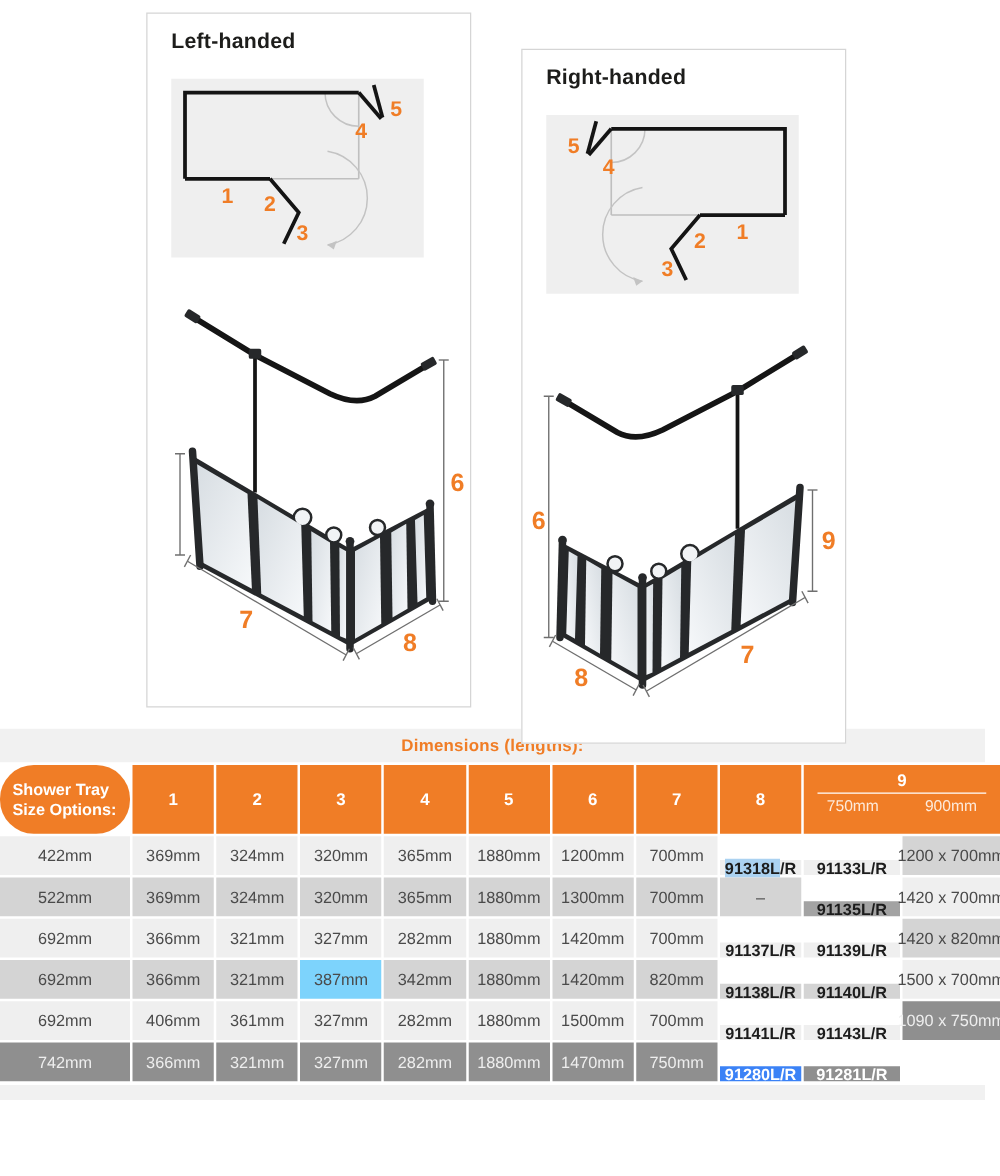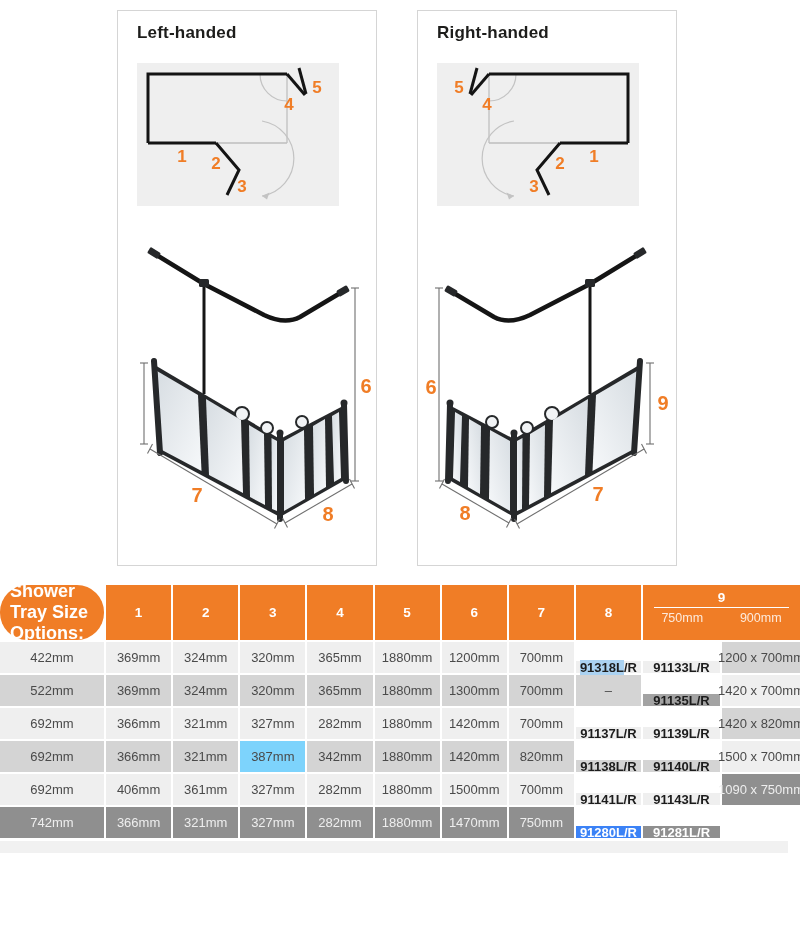--- a/index.html
+++ b/index.html
@@ -10,21 +10,21 @@
   }
   .page{position:relative;width:788px;height:941px;background:#fff;}
 
   
   .cards{position:relative;height:583px;}
   .card{
     position:absolute;top:10px;width:258px;height:554px;
     border:1px solid #d5d5d5;background:#fff;
   }
   .card.left{left:117px;}
-  .card.right{left:417px;}
+  .card.right{left:417px;margin-top:29px;}
   .card-title{
     position:absolute;left:19px;top:12px;
     font-size:17px;font-weight:bold;color:#1d1d1b;letter-spacing:.2px;
   }
   .card-svg{position:absolute;left:0;top:0;}
 
   .rail{fill:none;stroke:#151515;stroke-width:4.5;stroke-linejoin:round;stroke-linecap:round;}
   .post{fill:none;stroke:#151515;stroke-width:3;}
   .frame{fill:#26282a;}
   .dim{fill:none;stroke:#6f6f6f;stroke-width:1.1;}
@@ -44,21 +44,21 @@
   .grid{
     display:grid;width:800px;
     grid-template-columns:104px repeat(8,1fr) 77px 78px;
     grid-template-rows:55px repeat(6,31px);
     gap:2px;background:#fff;
   }
   .hcell{
     background:#f07d26;color:#fff;display:flex;align-items:center;justify-content:center;
     font-size:13.5px;font-weight:bold;
   }
-  .hcell.corner{justify-content:flex-start;padding-left:10px;line-height:1.18;font-size:18px;border-radius:27px;}
+  .hcell.corner{justify-content:flex-start;padding-left:10px;line-height:1.18;font-size:13px;border-radius:27px;}
   .hcell.nine{flex-direction:column;justify-content:flex-start;padding-top:5px;grid-column:10 / span 2;}
   .nine-line{width:86%;border-top:1.5px solid #fff;margin-top:2px;}
   .nine-subs{display:flex;width:100%;margin-top:3px;}
   .nine-subs span{flex:1;text-align:center;font-size:12.5px;font-weight:normal;color:#fdeadb;}
   .cell{
     display:flex;align-items:center;justify-content:center;
     font-size:13px;color:#4a4a4a;background:#efefef;white-space:nowrap;
   }
   .cell.code{font-weight:bold;color:#1c1c1c;margin-top:19px;}
   .sel{background:#abd2f1;}
@@ -173,20 +173,23 @@
           <use href="#elev-g" transform="translate(258,0) scale(-1,1)"></use>
           <text class="num num-elev" text-anchor="middle" x="13" y="383">6</text>
           <text class="num num-elev" text-anchor="middle" x="245" y="399">9</text>
           <text class="num num-elev" text-anchor="middle" x="47" y="509">8</text>
           <text class="num num-elev" text-anchor="middle" x="180" y="490">7</text>
         </g>
       </svg>
     </div>
   </div>
 
+  <div class="tbl-heading-band">
+    <span class="tbl-heading">Dimensions (lengths):</span>
+  </div>
   <div class="tbl-gap"></div>
 
   <div class="grid">
 
     <div class="hcell corner">Shower Tray Size Options:</div>
     <div class="hcell">1</div>
     <div class="hcell">2</div>
     <div class="hcell">3</div>
     <div class="hcell">4</div>
     <div class="hcell">5</div>

